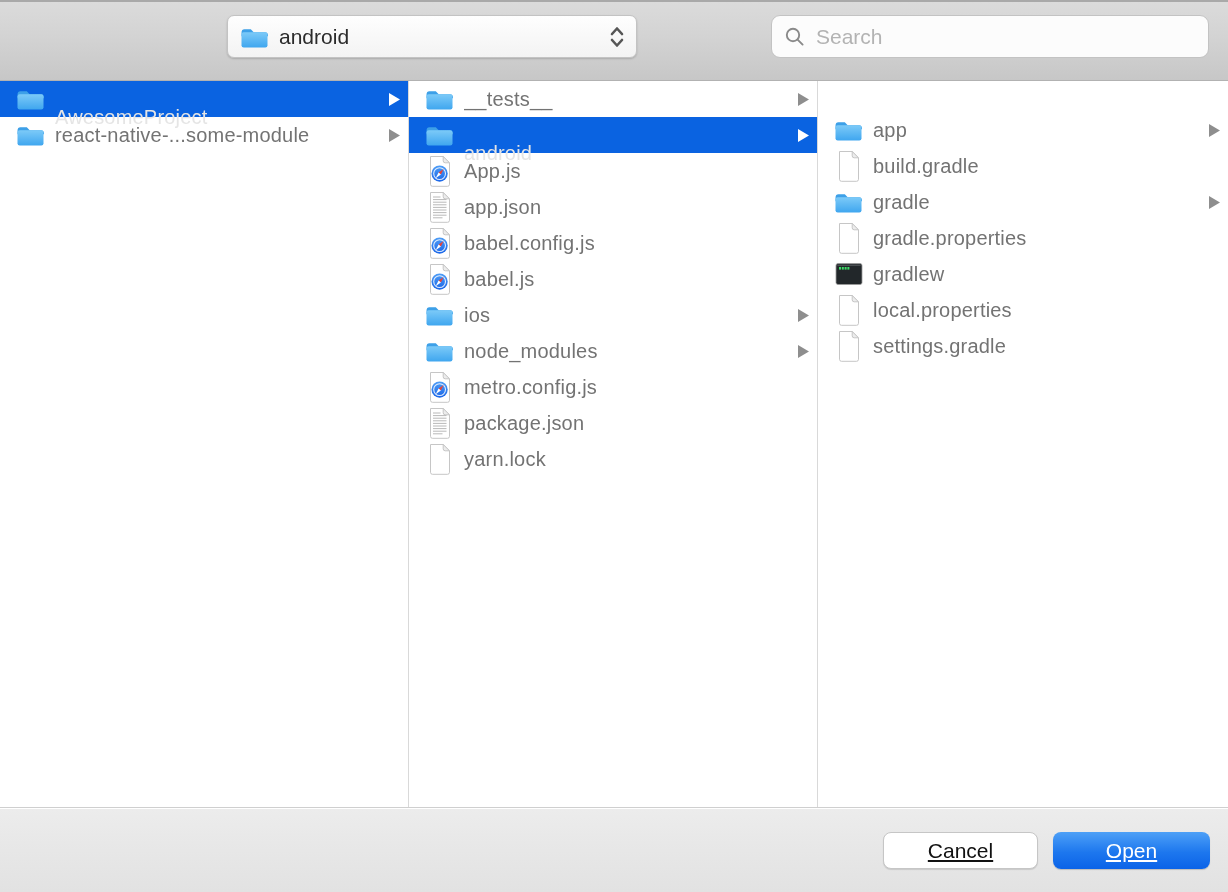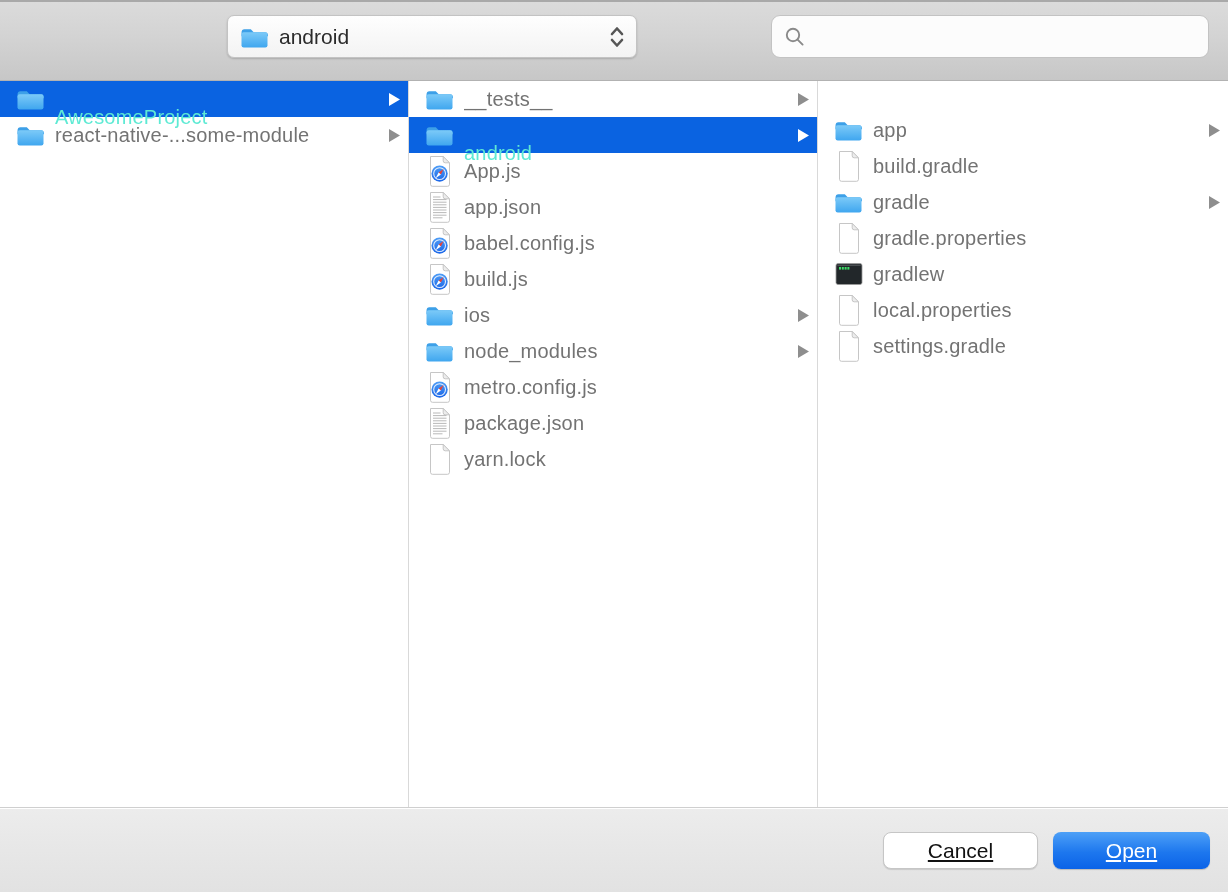--- a/index.html
+++ b/index.html
@@ -45,21 +45,21 @@
   .col{box-sizing:border-box;overflow:hidden;}
   .col-1,.col-2{width:409px;border-right:1px solid #d9d9d9;}
   .col-3{flex:1 1 auto;margin-top:31px;}
   .row{height:36px;display:flex;align-items:center;padding:0 8px 0 16px;box-sizing:border-box;}
   .row .icon{width:29px;height:33px;flex:0 0 29px;margin-right:10px;display:flex;align-items:center;justify-content:center;}
   .row .icon svg{display:block;}
   .row .label{font-size:20px;color:#737373;white-space:nowrap;overflow:hidden;flex:1 1 auto;letter-spacing:.2px;}
   .row .arrow{width:11px;height:13px;flex:0 0 11px;margin-left:8px;display:flex;}
   .row .arrow path{fill:#8e8e8e;}
   .row.selected{background:#0a63e1;}
-  .row.selected .label{color:#5eead4;margin-top:36px;}
+  .row.selected .label{color:#e5e5e5;margin-top:36px;}
   .row.selected .arrow path{fill:#fff;}
   
   .footer{
     position:absolute;left:0;top:809px;width:1228px;height:83px;
     background:linear-gradient(180deg,#ececec,#e2e2e2);
   }
   .btn{
     position:absolute;top:23px;height:37px;box-sizing:border-box;border-radius:8px;
     font-family:"Liberation Sans","DejaVu Sans",sans-serif;font-size:21px;
     display:flex;align-items:center;justify-content:center;cursor:default;text-decoration:underline;
@@ -109,20 +109,21 @@
     </span>
   </div>
 
   <div class="search-field">
     <span class="mag">
       <svg viewBox="0 0 22 22" width="22" height="22">
         <circle cx="9" cy="9" r="6.2" fill="none" stroke="#8a8a8a" stroke-width="1.9"></circle>
         <line x1="13.6" y1="13.6" x2="18.6" y2="18.6" stroke="#8a8a8a" stroke-width="1.9" stroke-linecap="round"></line>
       </svg>
     </span>
+    <input type="text" value="" placeholder="Search" style="">
   </div>
 </div>
 
 <div class="columns">
   <div class="col col-1">
       <div class="row selected">
         <span class="icon">
           <svg viewBox="0 0 29 24" width="29" height="24">
             <path d="M1.5 8 C1.5 5.2 2.6 4.2 4.4 4.2 h6.4 l2.9 3.1 h11.4 c1.7 0 2.9 1.1 2.9 2.9 v1 H1.5 Z" fill="#3da0e8"></path>
             <rect x="1.5" y="7.3" width="26" height="15.2" rx="2.2" fill="url(#gradFolder)"></rect>
@@ -229,21 +230,21 @@
         <span class="icon">
           <svg viewBox="0 0 26 33" width="26" height="33">
             <path d="M3.5 1.5 H16.2 L22.5 7.8 V29.3 a2 2 0 0 1 -2 2 H5.5 a2 2 0 0 1 -2 -2 Z" fill="#fff" stroke="#c6c6c6" stroke-width="1"></path>
             <path d="M16.2 1.5 V5.8 a2 2 0 0 0 2 2 h4.3 Z" fill="#ececec" stroke="#c6c6c6" stroke-width="1" stroke-linejoin="round"></path>
             <circle cx="12.6" cy="18.6" r="8.1" fill="url(#gradCompass)"></circle>
             <circle cx="12.6" cy="18.6" r="5.9" fill="none" stroke="rgba(255,255,255,.85)" stroke-width="1.1"></circle>
             <polygon points="16.6,13.9 11.6,17.4 13.9,19.5" fill="#e8443a"></polygon>
             <polygon points="8.6,23.3 13.9,19.5 11.6,17.4" fill="#ffffff"></polygon>
           </svg>
         </span>
-        <span class="label">build.js</span>
+        <span class="label">babel.js</span>
       </div>
       <div class="row">
         <span class="icon">
           <svg viewBox="0 0 29 24" width="29" height="24">
             <path d="M1.5 8 C1.5 5.2 2.6 4.2 4.4 4.2 h6.4 l2.9 3.1 h11.4 c1.7 0 2.9 1.1 2.9 2.9 v1 H1.5 Z" fill="#3da0e8"></path>
             <rect x="1.5" y="7.3" width="26" height="15.2" rx="2.2" fill="url(#gradFolder)"></rect>
           </svg>
         </span>
         <span class="label">ios</span>
         <span class="arrow">

